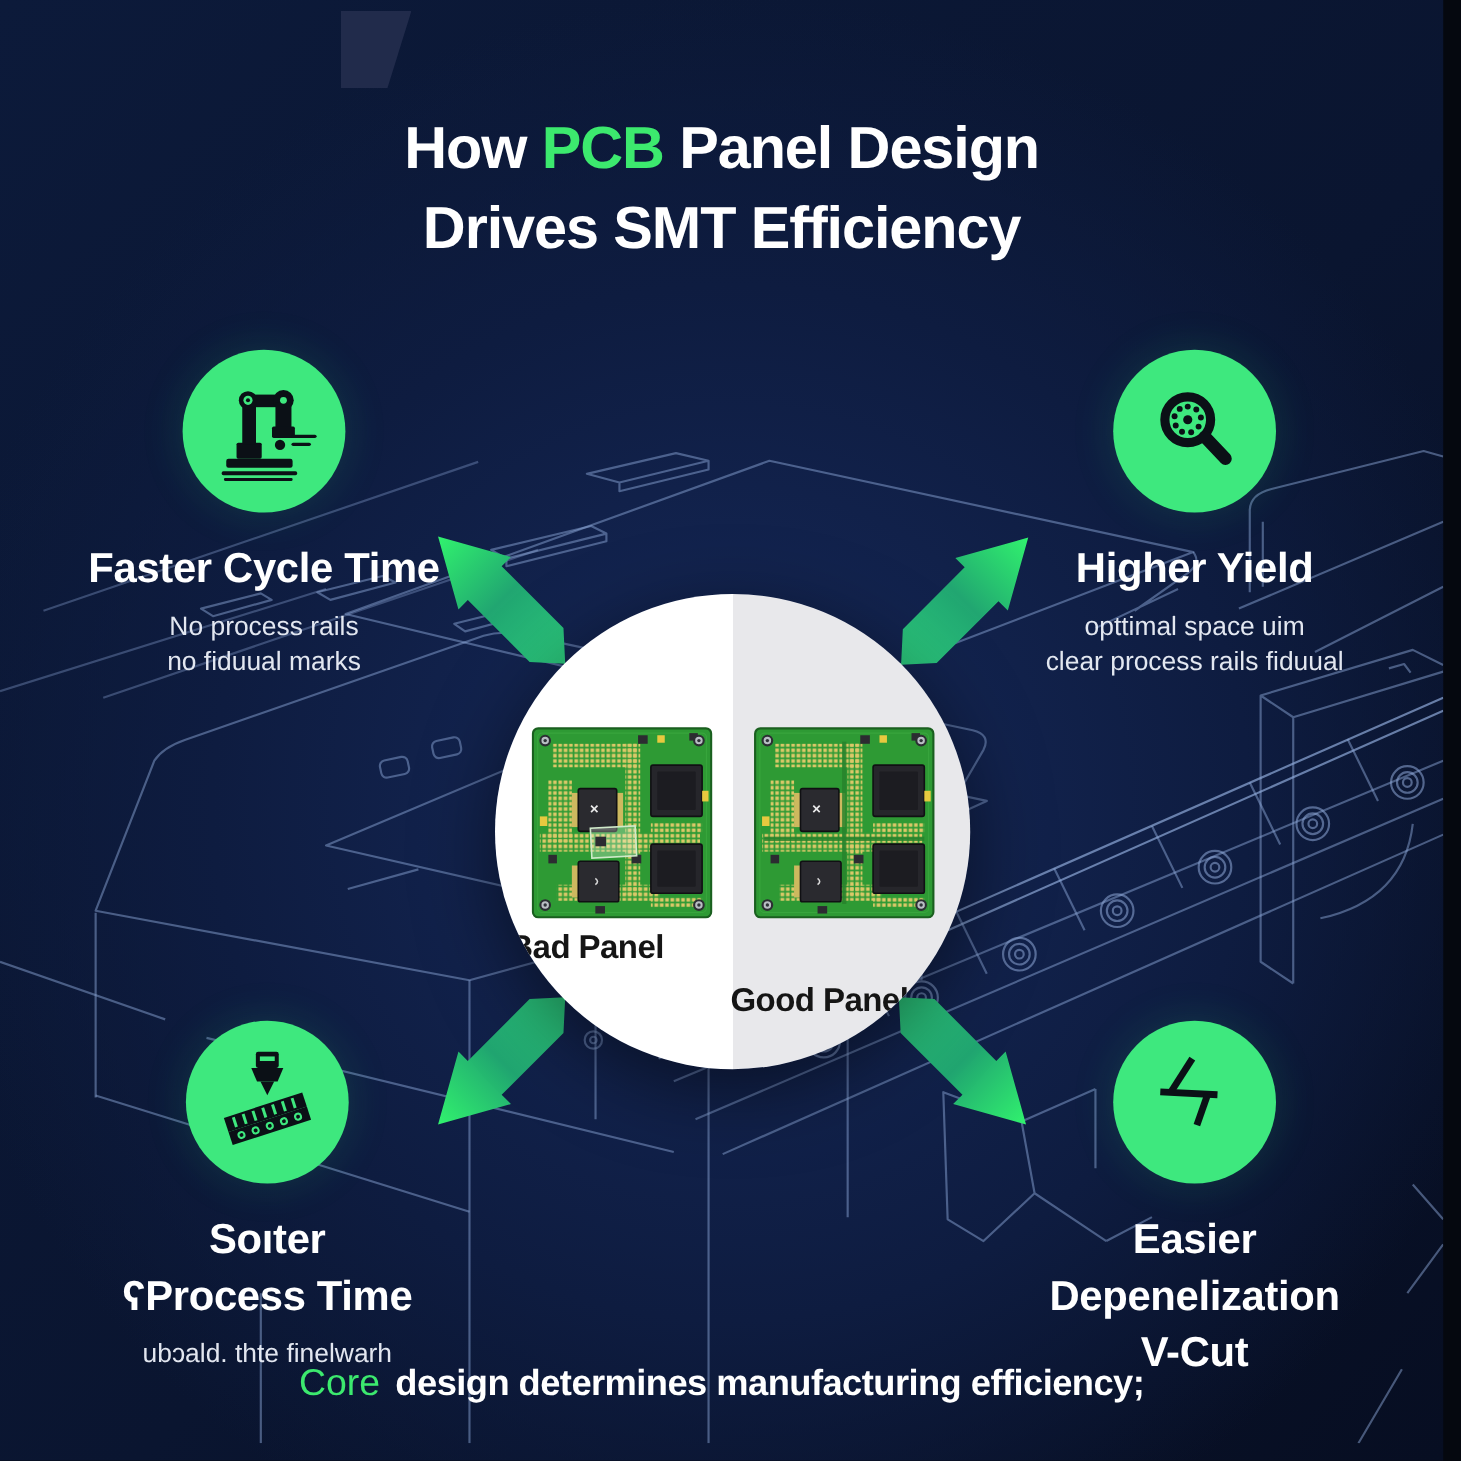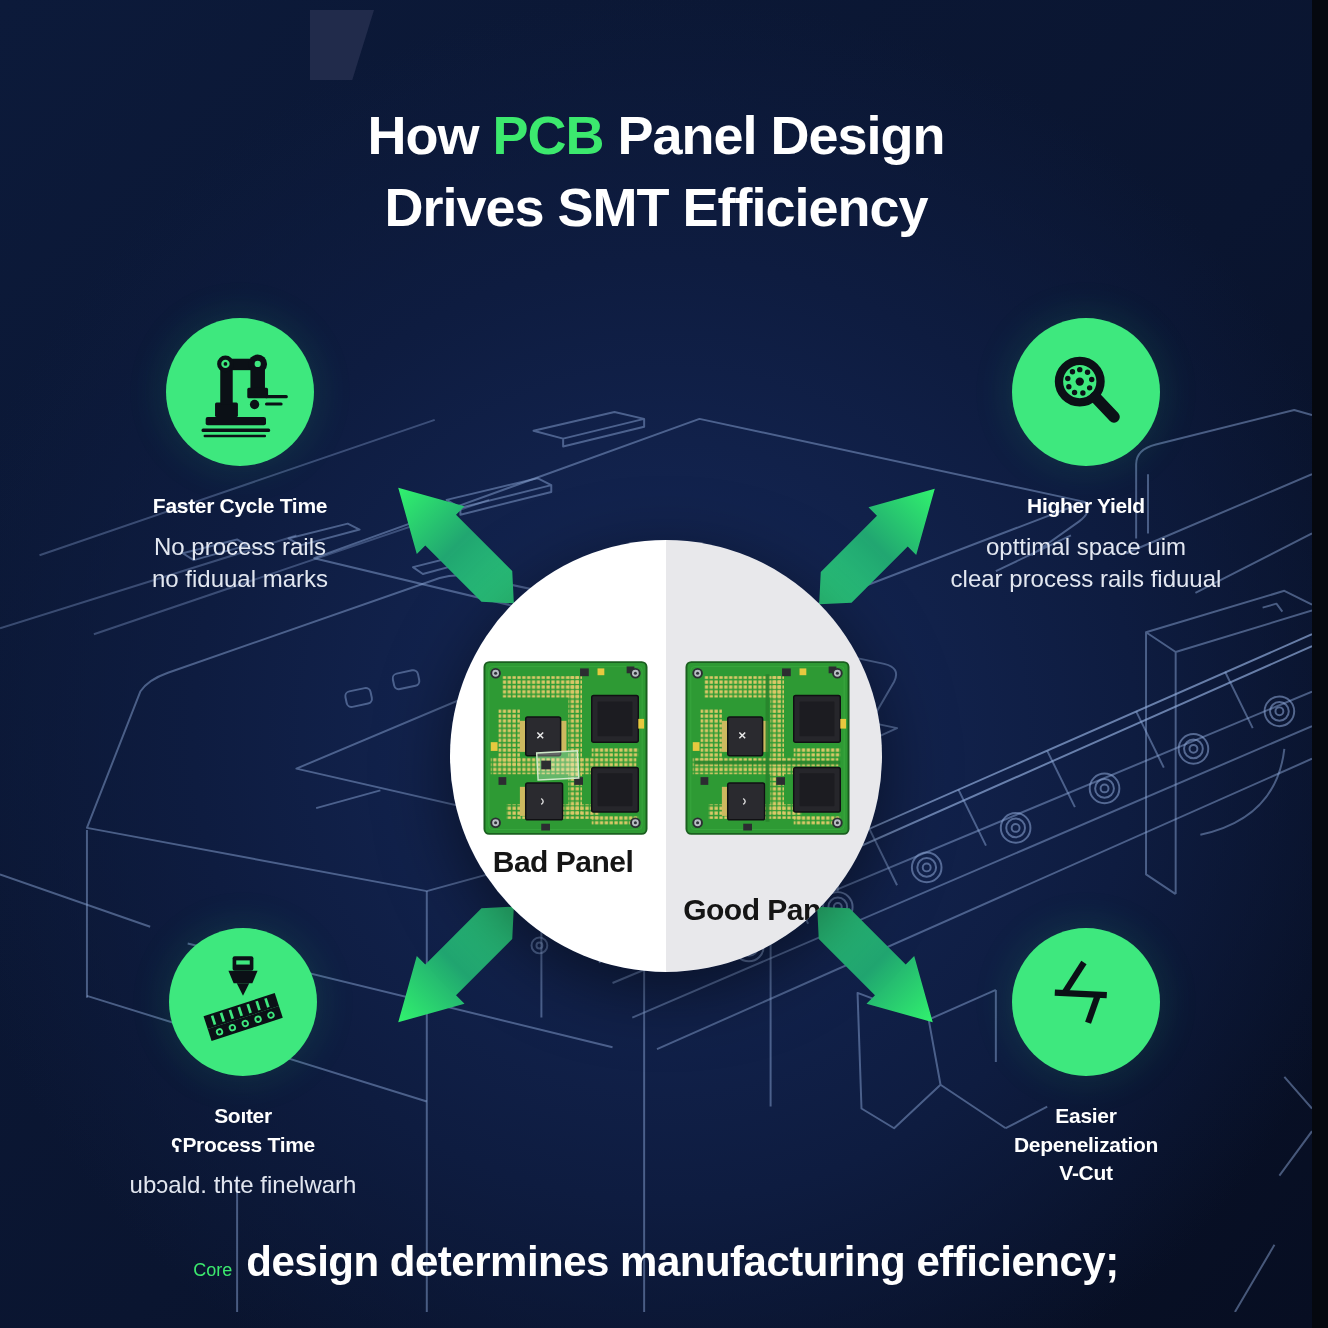--- a/index.html
+++ b/index.html
@@ -14,47 +14,47 @@
   .wire{position:absolute;inset:0;pointer-events:none;}
   
   .title{position:absolute;top:100px;left:0;width:100%;text-align:center;
     font-size:54px;font-weight:800;letter-spacing:-1px;line-height:1.33;}
   .title .accent{color:#3ce96e;}
   
   .quad{position:absolute;width:400px;text-align:center;}
   .quad .icon-circle{width:148px;height:148px;border-radius:50%;
     background:#3ee87e;margin:0 auto 26px auto;display:flex;align-items:center;justify-content:center;
     box-shadow:0 0 40px rgba(40,220,120,.15);}
-  .quad h2{margin:0;font-size:21px;font-weight:800;letter-spacing:-.3px;line-height:1.36;}
+  .quad h2{margin:0;font-size:38px;font-weight:800;letter-spacing:-.3px;line-height:1.36;}
   .quad .sub{margin:10px 0 0 0;font-size:24px;font-weight:400;line-height:1.35;color:#eef2fa;opacity:.95;}
   .q-tl{left:40px;top:318px;}
   .q-tr{left:886px;top:318px;}
   .q-bl{left:43px;top:928px;}
   .q-br{left:886px;top:928px;}
   
   .center-circle{position:absolute;left:450px;top:540px;width:432px;height:432px;border-radius:50%;
     background:linear-gradient(90deg,#ffffff 0 50%,#e8e8eb 50% 100%);
     box-shadow:0 18px 70px rgba(0,0,0,.5);overflow:hidden;}
   .panel{position:absolute;top:118px;width:165px;height:180px;}
   .panel.bad{left:33px;}
   .panel.good{left:235px;}
-  .panel-label{position:absolute;top:305px;width:200px;text-align:center;
+  .panel-label{position:absolute;top:305px;width:200px;
     font-size:30px;font-weight:800;color:#151515;letter-spacing:-.5px;}
   .panel-label.bad{left:13px;}
   .panel-label.good{left:214px;margin-top:48px;}
   
   .arrow{position:absolute;width:165px;height:68px;}
   .a-tl{left:373px;top:511px;transform:rotate(-135deg);}
   .a-tr{left:795px;top:512px;transform:rotate(-45deg);}
   .a-bl{left:373px;top:931px;transform:rotate(135deg);}
   .a-br{left:793px;top:931px;transform:rotate(45deg);}
   
   .tagline{position:absolute;left:0;top:1238px;width:100%;text-align:center;}
-  .tagline .core{color:#3ce96e;font-size:18px;font-weight:500;margin-right:14px;}
-  .tagline .main{color:#fff;font-size:42px;font-weight:800;letter-spacing:-.5px;}
+  .tagline .core{color:#3ce96e;font-size:34px;font-weight:500;margin-right:14px;}
+  .tagline .main{color:#fff;font-size:33px;font-weight:800;letter-spacing:-.5px;}
   
   .wedge{position:absolute;left:310px;top:10px;width:64px;height:70px;
     background:#232e4e;clip-path:polygon(0 0,100% 0,66% 100%,0 100%);opacity:.9;}
 </style>
 </head>
 <body>
 
 <div class="stage">
 
   <svg width="0" height="0" style="position:absolute">

